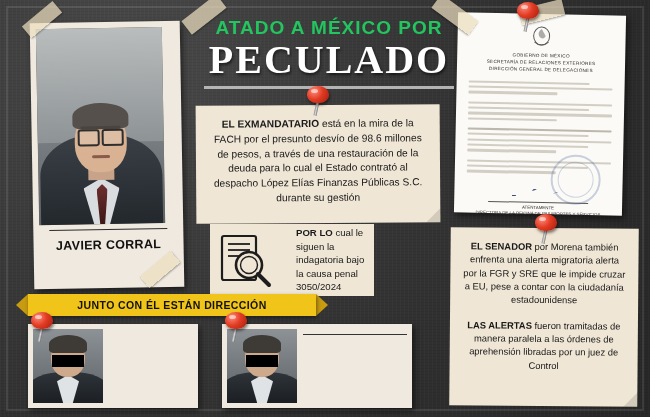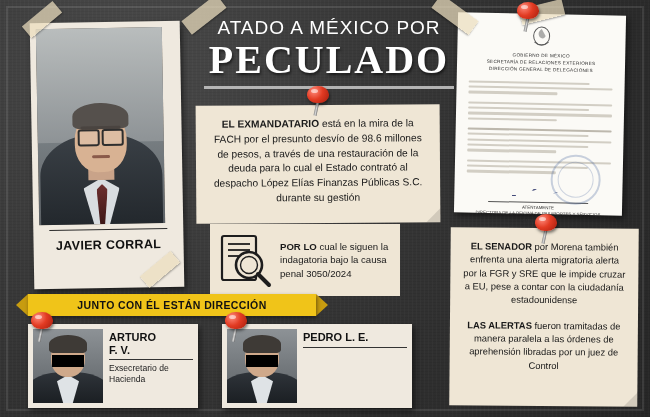--- a/index.html
+++ b/index.html
@@ -63,21 +63,21 @@
     background:rgba(235,222,190,.72);
     box-shadow:0 1px 2px rgba(0,0,0,.35);
   }
 
   
   #headline{
     position:absolute;left:196px;top:18px;width:266px;text-align:center;z-index:20;
   }
   #headline .l1{
     font-family:"Liberation Sans", sans-serif;
-    font-weight:normal;font-size:19px;letter-spacing:1px;color:#ffffff;
+    font-weight:bold;font-size:19px;letter-spacing:1px;color:#22c55e;
     text-transform:uppercase;line-height:1;
   }
   #headline .l2{
     font-family:"Liberation Serif", serif;
     font-weight:bold;font-size:40px;letter-spacing:2px;color:#ffffff;
     text-transform:uppercase;line-height:1.05;margin-top:2px;
     text-shadow:1px 2px 3px rgba(0,0,0,.6);
   }
   #headline .rule{
     height:3px;background:#c9c9c9;margin:5px auto 0;width:250px;opacity:.85;
@@ -131,22 +131,22 @@
     position:absolute;left:196px;top:105px;width:244px;height:118px;z-index:20;
     padding:12px 14px;box-sizing:border-box;transform:rotate(-.4deg);
   }
   #center-box p{
     margin:0;font-size:10.2px;line-height:1.45;color:#1a1a1a;text-align:center;
   }
   #center-box b{font-weight:bold;}
 
   
   #mag-box{
-    position:absolute;left:210px;top:224px;width:190px;height:72px;z-index:20;
-    padding:8px 8px 8px 6px;box-sizing:border-box;display:flex;align-items:center;gap:6px;
+    position:absolute;left:210px;top:224px;width:164px;height:72px;z-index:20;
+    padding:8px 8px 8px 6px;box-sizing:border-box;display:flex;align-items:center;gap:22px;
   }
   #mag-box .txt{font-size:9.6px;line-height:1.4;color:#1a1a1a;}
   #mag-box .txt b{font-weight:bold;}
   .mag-ico{width:58px;height:58px;flex:0 0 58px;position:relative;}
 
   
   #banner{
     position:absolute;left:28px;top:294px;width:288px;height:22px;z-index:25;
     background:#f0c419;display:flex;align-items:center;justify-content:center;
     box-shadow:1px 2px 4px rgba(0,0,0,.45);
@@ -306,44 +306,37 @@
 </div>
 <div id="card-arturo" class="mini-card paper">
   <div class="mini-photo">
     <div class="mp-bg"></div>
       <div class="mp-suit"></div>
       <div class="mp-shirt"></div>
     <div class="mp-head"></div>
       <div class="mp-hair"></div>
       <div class="mp-censor"></div>
   </div>
-  <div class="mini-txt">
-    <div class="mini-name">ARTURO</div>
-    <div class="mini-name">F. V.</div>
-    <div class="mini-rule"></div>
-    <div class="mini-role">Exsecretario de Hacienda</div>
-  </div>
 </div>
 
 <div class="pin" style="left:224px;top:312px;">
   <div class="needle"></div>
     <div class="head"></div>
     <div class="glint"></div>
 </div>
 <div id="card-pedro" class="mini-card paper">
   <div class="mini-photo">
     <div class="mp-bg"></div>
       <div class="mp-suit"></div>
       <div class="mp-shirt"></div>
     <div class="mp-head"></div>
       <div class="mp-hair"></div>
       <div class="mp-censor"></div>
   </div>
   <div class="mini-txt">
-    <div class="mini-name">PEDRO L. E.</div>
     <div class="mini-rule"></div>
   </div>
 </div>
 
 <div class="tape doc-tape"></div>
 <div class="pin" style="left:516px;top:2px;">
   <div class="needle"></div>
     <div class="head"></div>
     <div class="glint"></div>
 </div>

